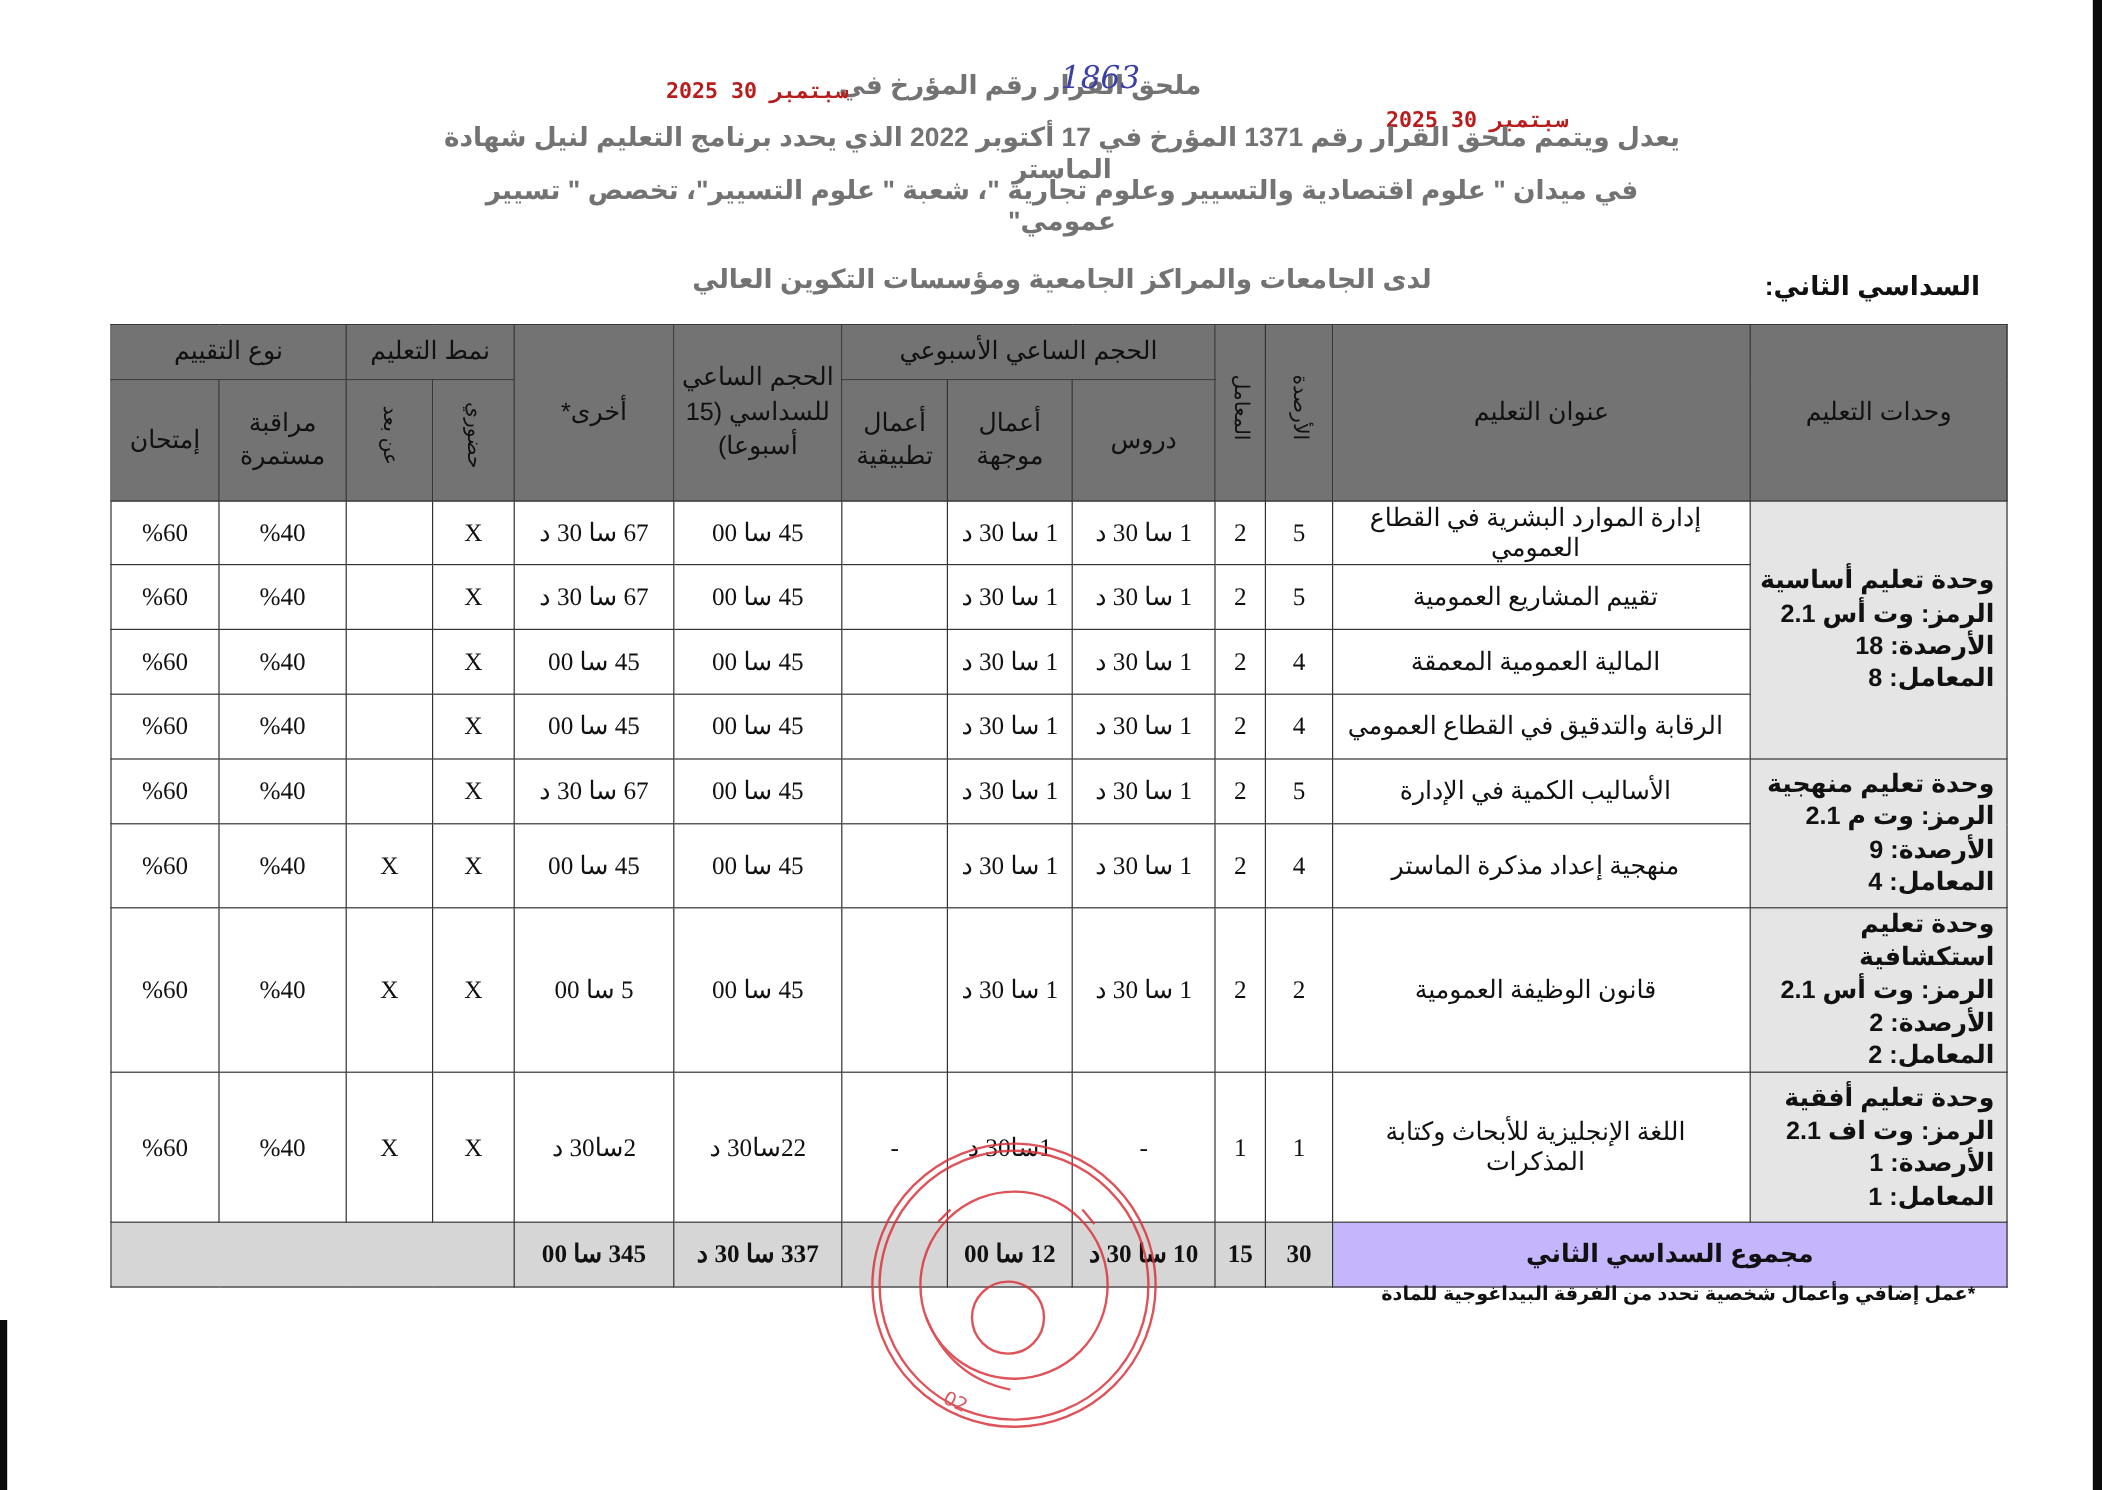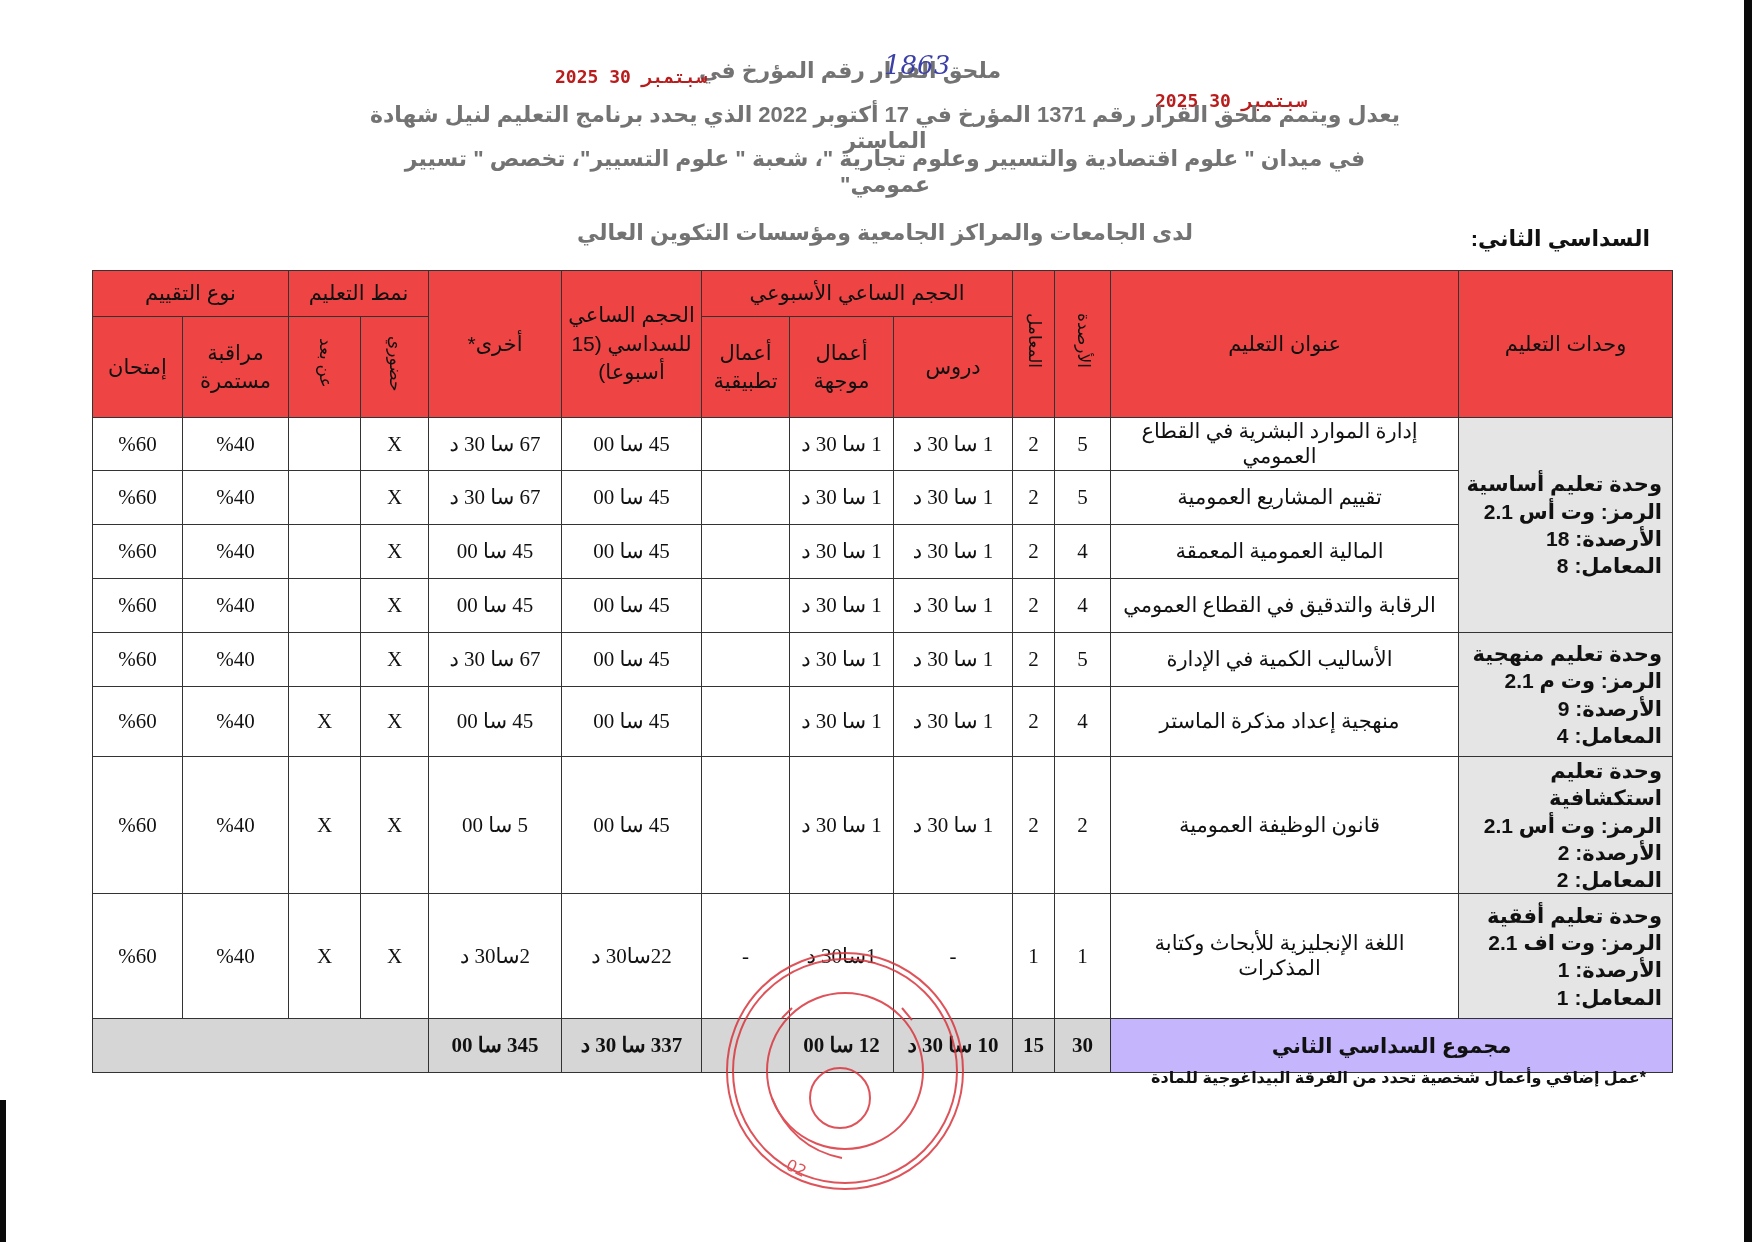--- a/index.html
+++ b/index.html
@@ -32,21 +32,21 @@
   table.prog {
     position: absolute; left: 92px; top: 270px; width: 1580px;
     border-collapse: collapse; table-layout: fixed; direction: ltr;
     font-family: "Liberation Serif", "DejaVu Serif", serif;
   }
   table.prog td {
     border: 1.5px solid #333; text-align: center; vertical-align: middle; padding: 0;
     font-size: 21px; color: #111;
   }
   td.hd {
-    background: #ef4444;
+    background: #737373;
     font-family: "Liberation Sans", "DejaVu Sans", sans-serif; font-size: 17px; direction: rtl; line-height: 1.35;
   }
   td.unit {
     background: #e5e5e5; direction: rtl; text-align: right !important; padding-right: 10px !important;
     font-family: "Liberation Sans", "DejaVu Sans", sans-serif; font-weight: bold; font-size: 18px; line-height: 1.3;
   }
   td.subj { direction: rtl; text-align: right; padding-right: 10px !important;
     font-family: "Liberation Serif", "DejaVu Serif", serif; font-size: 20px; }
   td.tot { background: #d6d6d6; font-weight: bold; font-size: 21px; }
   td.tot-label { background: #c4b5fd; font-family: "Liberation Sans", "DejaVu Sans", sans-serif; font-weight: bold; font-size: 19px; direction: rtl; }

